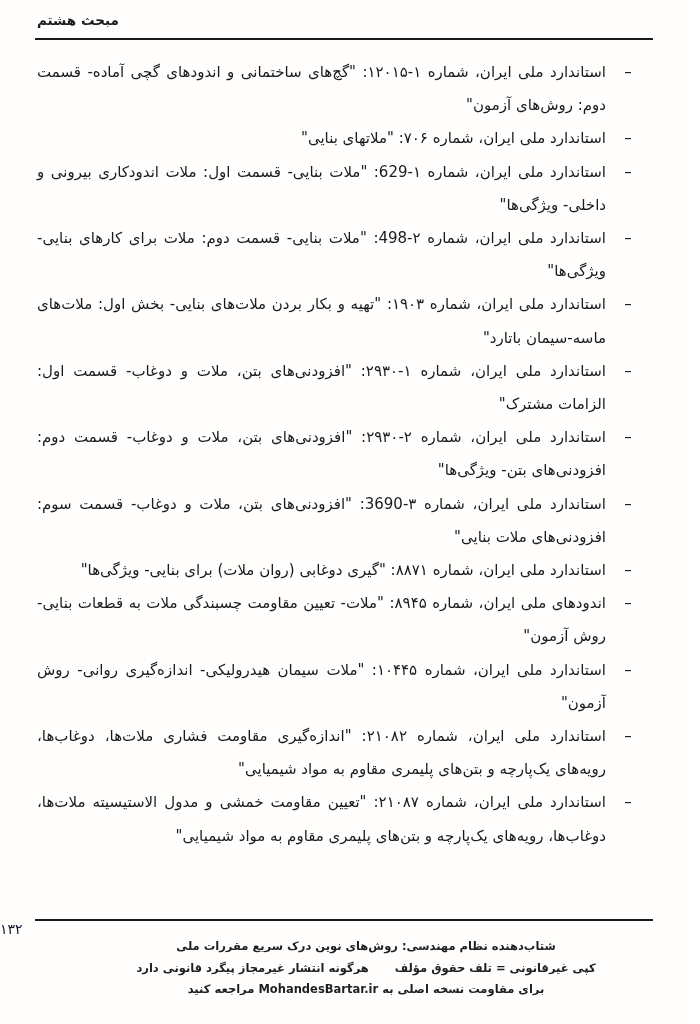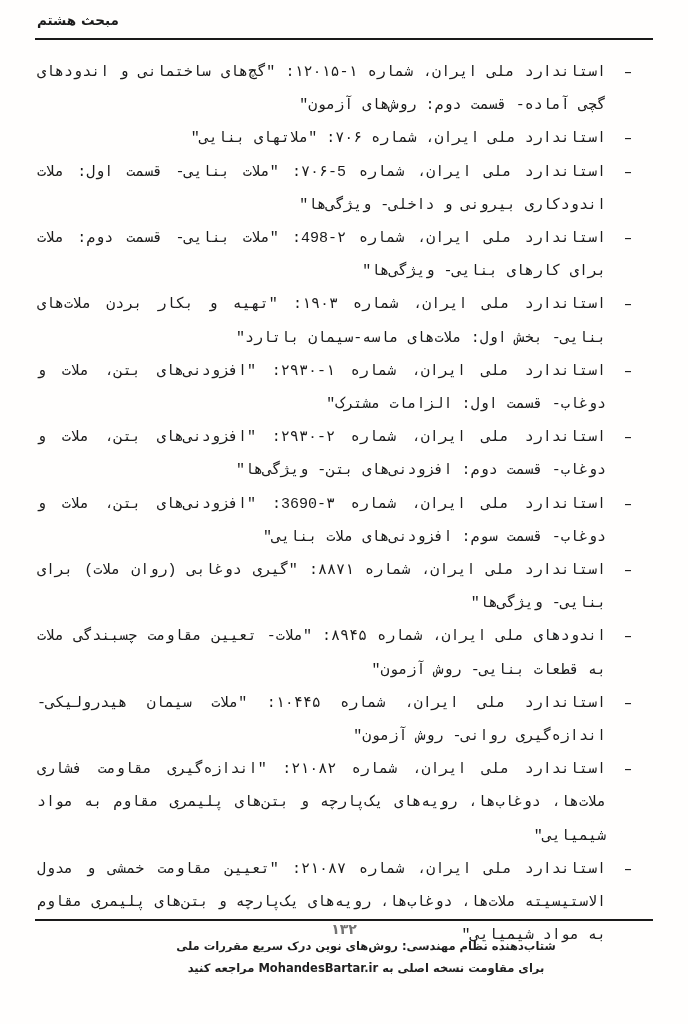--- a/index.html
+++ b/index.html
@@ -38,37 +38,35 @@
   }
   .item { display: flex; }
   .marker {
     flex: 0 0 44px;
     text-align: center;
     color: #222;
   }
   .item-text {
     flex: 1 1 auto;
     text-align: justify;
-    font-family: Liberation Mono, monospace;
   }
   
   .footer-rule {
     position: absolute;
     left: 35px; right: 35px; top: 919px;
     border-top: 2px solid #1a1a1a;
   }
   .page-number {
     position: absolute;
     left: 0; right: 0; top: 921px;
     height: 13px;
     overflow: hidden;           
-    text-align: center;
+    text-align: left;
     font-size: 14px;
-    color: #737373;
-    font-weight: bold;
+    color: #0f172a;
   }
   .footer-text {
     position: absolute;
     left: 0; right: 0; top: 936px;
     direction: rtl;
     text-align: center;
     font-size: 11.5px;
     font-weight: bold;
     line-height: 21.5px;
     color: #1f1f1f;
@@ -89,21 +87,21 @@
     <div class="item">
       <span class="marker">–</span>
       <div class="item-text">استاندارد ملی ایران، شماره ⁦۱۲۰۱۵-۱⁩: "گچ‌های ساختمانی و اندودهای گچی آماده- قسمت دوم: روش‌های آزمون"</div>
     </div>
     <div class="item">
       <span class="marker">–</span>
       <div class="item-text">استاندارد ملی ایران، شماره ۷۰۶: "ملاتهای بنایی"</div>
     </div>
     <div class="item">
       <span class="marker">–</span>
-      <div class="item-text">استاندارد ملی ایران، شماره ⁦۷۰۶-5⁩: "ملات بنایی- قسمت اول: ملات اندودکاری بیرونی و داخلی- ویژگی‌ها"</div>
+      <div class="item-text">استاندارد ملی ایران، شماره ⁦629-۱⁩: "ملات بنایی- قسمت اول: ملات اندودکاری بیرونی و داخلی- ویژگی‌ها"</div>
     </div>
     <div class="item">
       <span class="marker">–</span>
       <div class="item-text">استاندارد ملی ایران، شماره ⁦498-۲⁩: "ملات بنایی- قسمت دوم: ملات برای کارهای بنایی- ویژگی‌ها"</div>
     </div>
     <div class="item">
       <span class="marker">–</span>
       <div class="item-text">استاندارد ملی ایران، شماره ۱۹۰۳: "تهیه و بکار بردن ملات‌های بنایی- بخش اول: ملات‌های ماسه-سیمان باتارد"</div>
     </div>
     <div class="item">
@@ -141,16 +139,19 @@
   </div>
 
   <div class="footer-rule"></div>
 
   <div class="page-number">
     <span>۱۳۲</span>
   </div>
 
   <div class="footer-text">
     <div class="f-line">شتاب‌دهنده نظام مهندسی: روش‌های نوین درک سریع مقررات ملی</div>
+    <div class="f-line">
+      <span>کپی غیرقانونی = تلف حقوق مؤلف</span><span class="gap"></span><span>هرگونه انتشار غیرمجاز پیگرد قانونی دارد</span>
+    </div>
     <div class="f-line">برای مقاومت نسخه اصلی به MohandesBartar.ir مراجعه کنید</div>
   </div>
 
 </div>
 
 </body></html>

